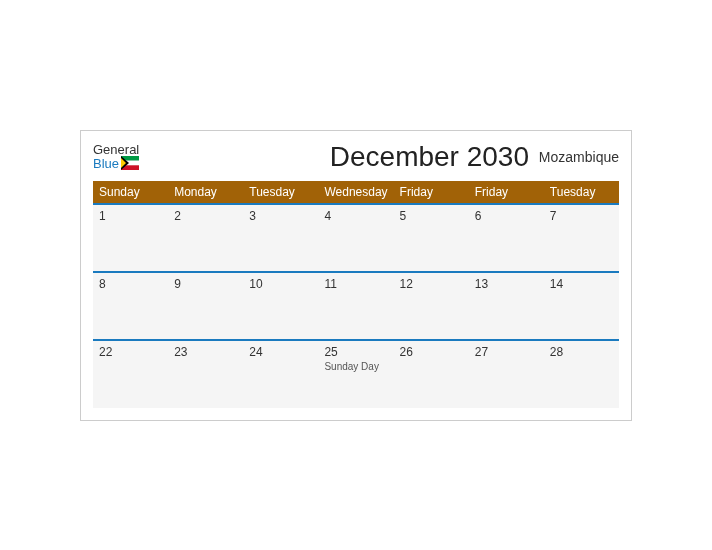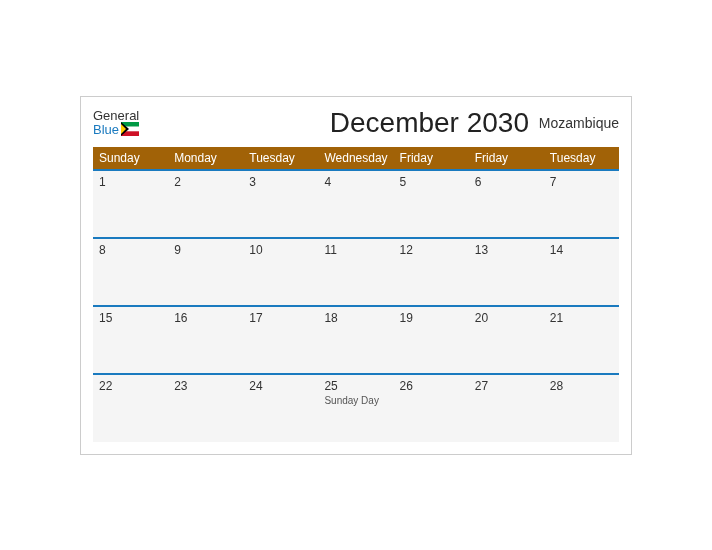--- a/index.html
+++ b/index.html
@@ -180,43 +180,20 @@
           </td>
           <td>
             <span class="day-number">13</span>
           </td>
           <td>
             <span class="day-number">14</span>
           </td>
         </tr>
         <tr>
           <td>
-            <span class="day-number">15</span>
-          </td>
-          <td>
-            <span class="day-number">16</span>
-          </td>
-          <td>
-            <span class="day-number">17</span>
-          </td>
-          <td>
-            <span class="day-number">18</span>
-          </td>
-          <td>
-            <span class="day-number">19</span>
-          </td>
-          <td>
-            <span class="day-number">20</span>
-          </td>
-          <td>
-            <span class="day-number">21</span>
-          </td>
-        </tr>
-        <tr>
-          <td>
             <span class="day-number">22</span>
           </td>
           <td>
             <span class="day-number">23</span>
           </td>
           <td>
             <span class="day-number">24</span>
           </td>
           <td>
             <span class="day-number">25</span>

